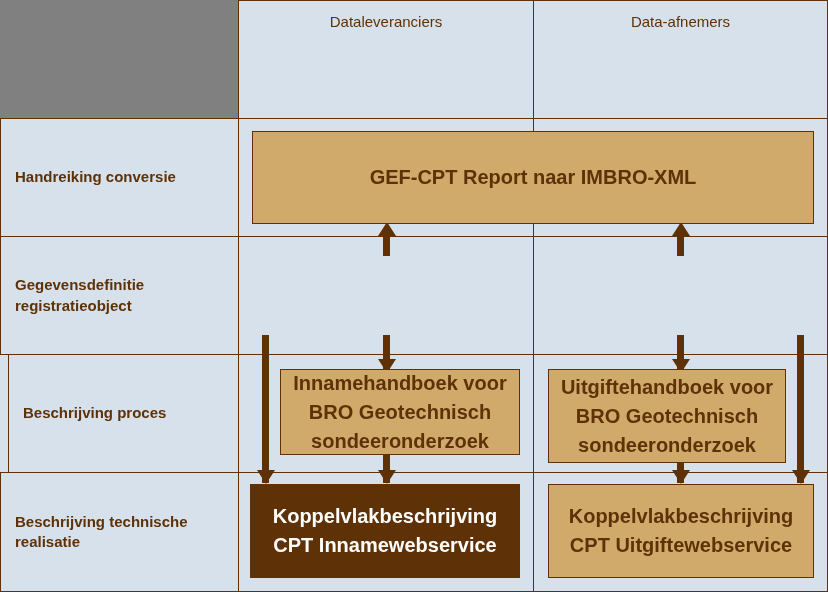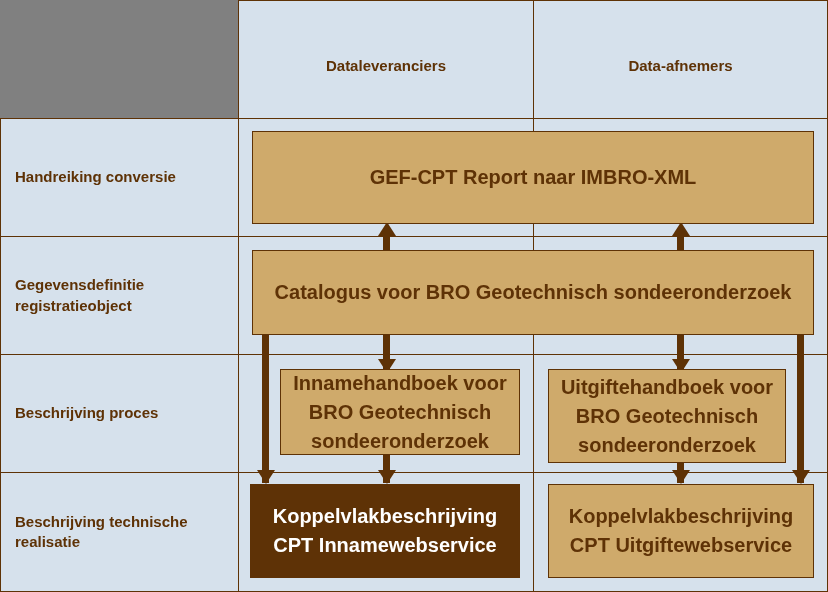--- a/index.html
+++ b/index.html
@@ -33,26 +33,26 @@
     display: flex;
     align-items: center;
     padding: 0 14px;
     color: #5e3206;
     font-size: 15px;
     font-weight: bold;
     line-height: 1.35;
   }
   .col-head {
     display: flex;
-    align-items: center;
+    align-items: flex-start;
     justify-content: center;
     padding-top: 12px;
     color: #5e3206;
     font-size: 15px;
-    font-weight: bold;
+    font-weight: normal;
   }
 
   
   .arrow {
     position: absolute;
     background: #5e3206;
     width: 7px;
   }
   .arrow-head {
     position: absolute;
@@ -101,21 +101,21 @@
   <div class="cell col-head" style="left:533px;top:0;width:295px;height:119px;">
     <span>Data-afnemers</span>
   </div>
 
   <div class="cell row-label" style="left:0;top:118px;width:239px;height:119px;">
     <span>Handreiking conversie</span>
   </div>
   <div class="cell row-label" style="left:0;top:236px;width:239px;height:119px;">
     <span>Gegevensdefinitie registratieobject</span>
   </div>
-  <div class="cell row-label" style="left:0;top:354px;width:239px;height:119px;">
+  <div class="cell row-label" style="left:8px;top:354px;width:239px;height:119px;">
     <span>Beschrijving proces</span>
   </div>
   <div class="cell row-label" style="left:0;top:472px;width:239px;height:120px;">
     <span>Beschrijving technische realisatie</span>
   </div>
 
   <div class="cell" style="left:238px;top:118px;width:296px;height:119px;"></div>
   <div class="cell" style="left:238px;top:236px;width:296px;height:119px;"></div>
   <div class="cell" style="left:238px;top:354px;width:296px;height:119px;"></div>
   <div class="cell" style="left:238px;top:472px;width:296px;height:120px;"></div>
@@ -146,23 +146,20 @@
   <div class="arrow" style="left:383px;top:455px;height:28px;"></div>
   <div class="arrow-head down" style="left:377.5px;top:470px;"></div>
 
   <div class="arrow" style="left:677px;top:455px;height:28px;"></div>
   <div class="arrow-head down" style="left:671.5px;top:470px;"></div>
 
   <div class="box" style="left:252px;top:131px;width:562px;height:93px;">
     <span>GEF-CPT Report naar IMBRO-XML</span>
   </div>
 
-  <div class="box" style="left:252px;top:250px;width:562px;height:85px;">
-    <span>Catalogus voor BRO Geotechnisch sondeeronderzoek</span>
-  </div>
 
   <div class="box" style="left:280px;top:369px;width:240px;height:86px;flex-direction:column;">
     <span>Innamehandboek voor</span>
     <span>BRO Geotechnisch</span>
     <span>sondeeronderzoek</span>
   </div>
 
   <div class="box" style="left:548px;top:369px;width:238px;height:94px;flex-direction:column;">
     <span>Uitgiftehandboek voor</span>
     <span>BRO Geotechnisch</span>

